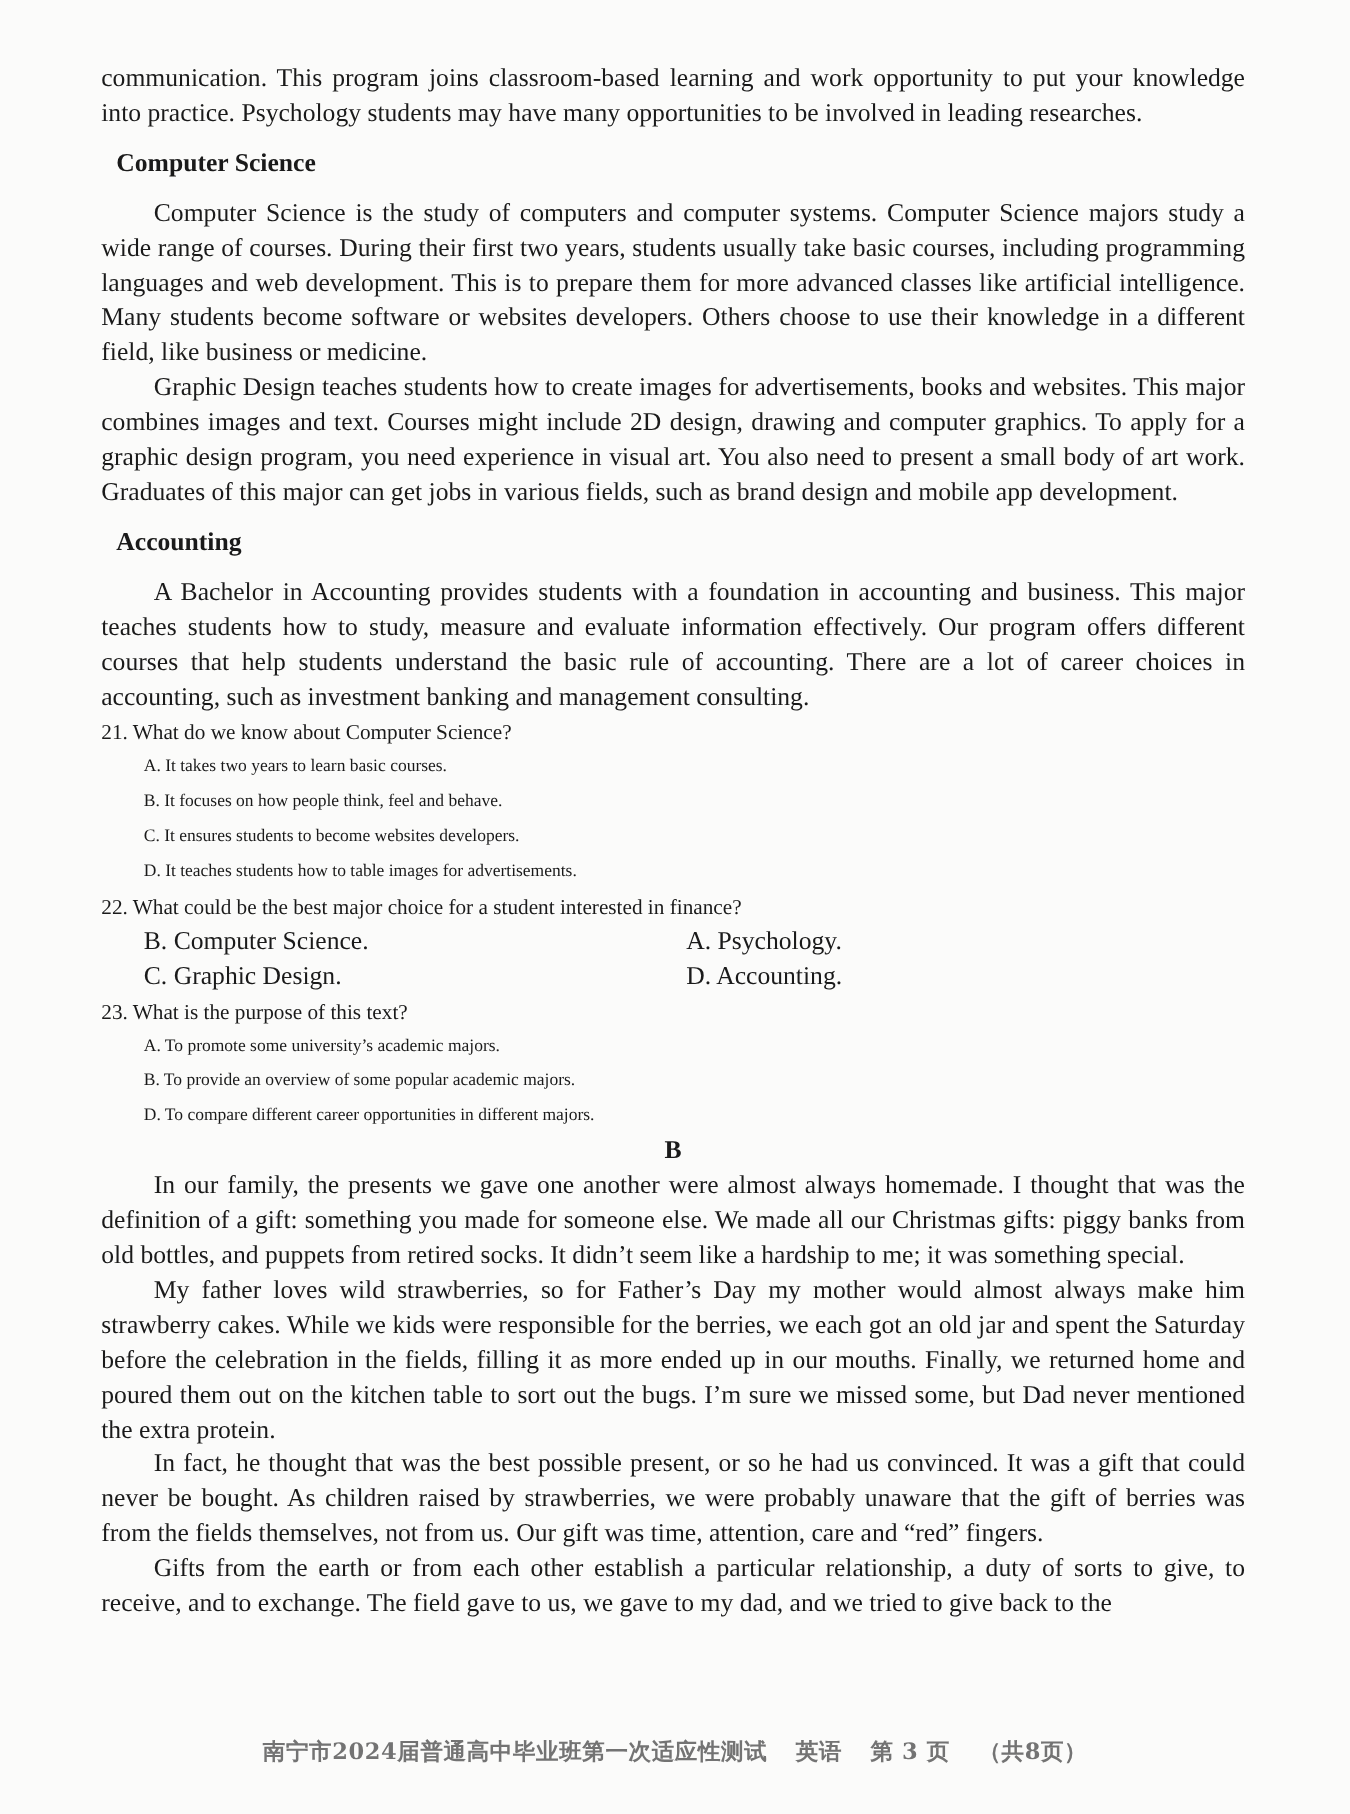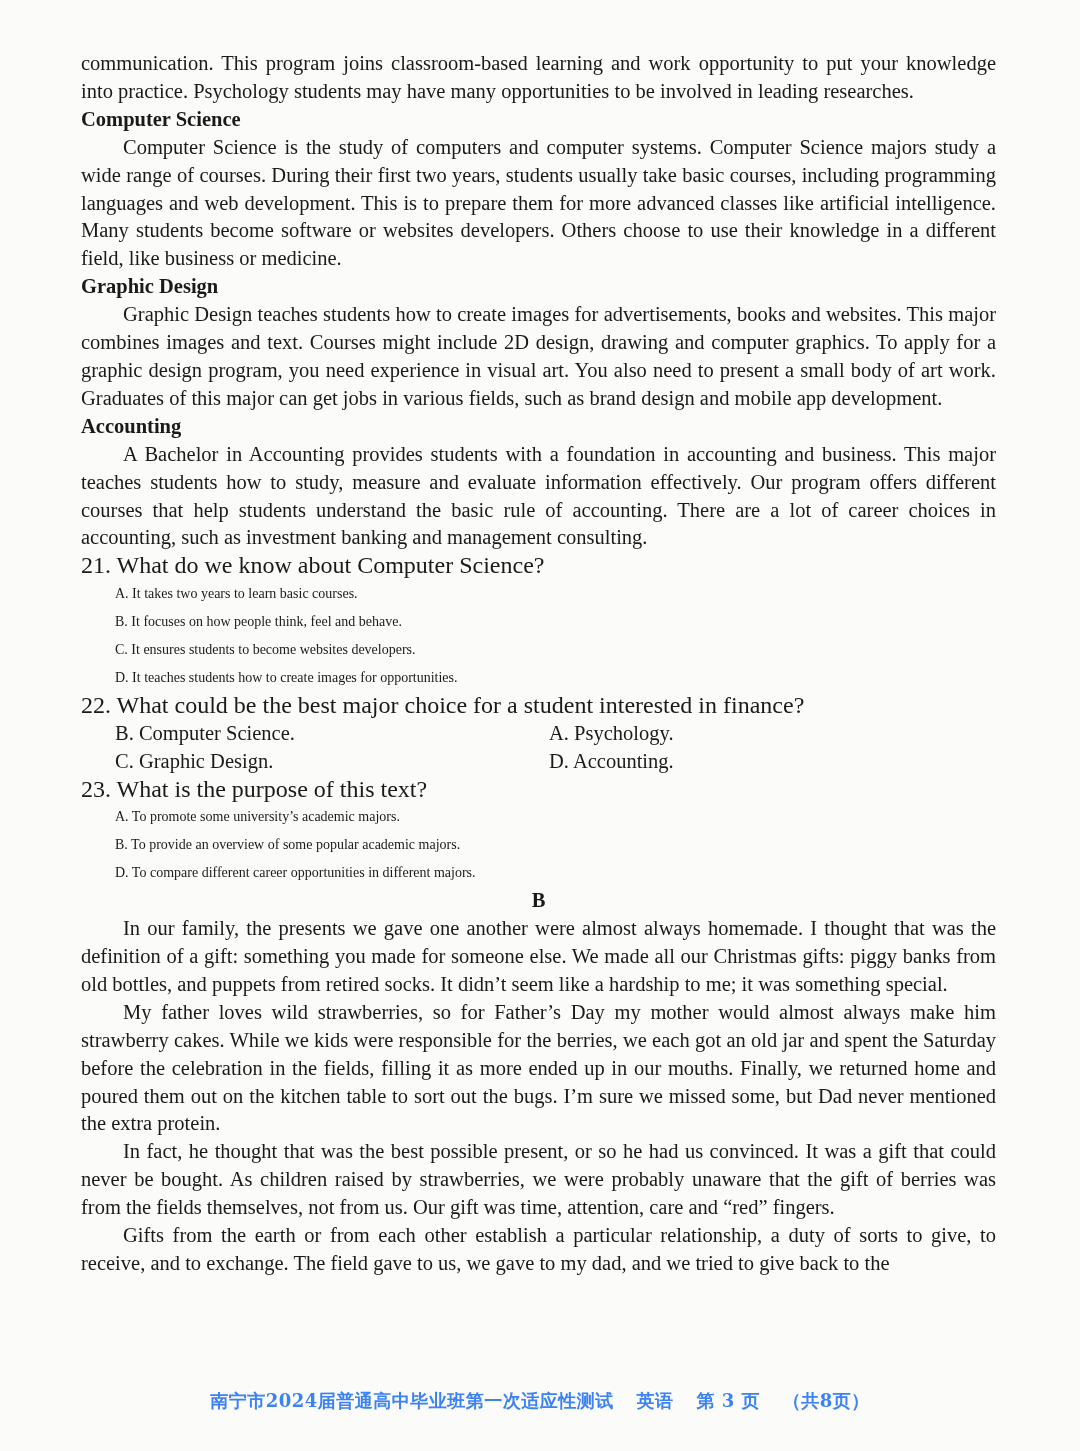--- a/index.html
+++ b/index.html
@@ -11,58 +11,57 @@
   }
   .page {
     position: relative;
     width: 1080px; height: 1451px;
     box-sizing: border-box;
     padding: 50px 84px 0 81px;
   }
   .line-block { font-size: 20.5px; line-height: 27.9px; text-align: justify; }
   .para { text-indent: 42px; margin: 0; }
   .para.noindent { text-indent: 0; }
-  .heading { font-weight: bold; margin: 0; font-size: 20.5px; line-height: 27.9px; }
-  .question { margin: 0; font-size: 24px; line-height: 27.9px; }
+  .heading { font-weight: bold; margin: 12px; font-size: 20.5px; line-height: 27.9px; }
+  .question { margin: 0; font-size: 17px; line-height: 27.9px; }
   .option { margin: 0 0 0 34px; font-size: 14px; line-height: 27.9px; }
   .opt-grid { display: grid; grid-template-columns: 434px 1fr; margin-left: 34px; font-size: 20.5px; line-height: 27.9px; }
   .section-letter { text-align: center; font-weight: bold; font-size: 20.5px; line-height: 27.9px; margin: 0; }
   .footer {
     position: absolute; left: 0; right: 0; top: 1389px;
     text-align: center;
     font-family: "DejaVu Serif", "Liberation Serif", serif;
     font-size: 18px; font-weight: bold; letter-spacing: 0.5px;
-    color: #3b82f6;
+    color: #737373;
   }
   .footer span { margin: 0 8px; }
 </style>
 </head>
 <body>
 
 <div class="page">
 
   <div class="line-block">
     <p class="para noindent">communication. This program joins classroom-based learning and work opportunity to put your knowledge into practice. Psychology students may have many opportunities to be involved in leading researches.</p>
 
     <p class="heading">Computer Science</p>
     <p class="para">Computer Science is the study of computers and computer systems. Computer Science majors study a wide range of courses. During their first two years, students usually take basic courses, including programming languages and web development. This is to prepare them for more advanced classes like artificial intelligence. Many students become software or websites developers. Others choose to use their knowledge in a different field, like business or medicine.</p>
 
-    <p class="heading">Graphic Design</p>
     <p class="para">Graphic Design teaches students how to create images for advertisements, books and websites. This major combines images and text. Courses might include 2D design, drawing and computer graphics. To apply for a graphic design program, you need experience in visual art. You also need to present a small body of art work. Graduates of this major can get jobs in various fields, such as brand design and mobile app development.</p>
 
     <p class="heading">Accounting</p>
     <p class="para">A Bachelor in Accounting provides students with a foundation in accounting and business. This major teaches students how to study, measure and evaluate information effectively. Our program offers different courses that help students understand the basic rule of accounting. There are a lot of career choices in accounting, such as investment banking and management consulting.</p>
   </div>
 
   <div>
     <p class="question">21. What do we know about Computer Science?</p>
     <p class="option">A. It takes two years to learn basic courses.</p>
     <p class="option">B. It focuses on how people think, feel and behave.</p>
     <p class="option">C. It ensures students to become websites developers.</p>
-    <p class="option">D. It teaches students how to create images for opportunities.</p>
+    <p class="option">D. It teaches students how to table images for advertisements.</p>
   </div>
 
   <div>
     <p class="question">22. What could be the best major choice for a student interested in finance?</p>
     <div class="opt-grid">
       <span>B. Computer Science.</span>
       <span>A. Psychology.</span>
       <span>C. Graphic Design.</span>
       <span>D. Accounting.</span>
     </div>

